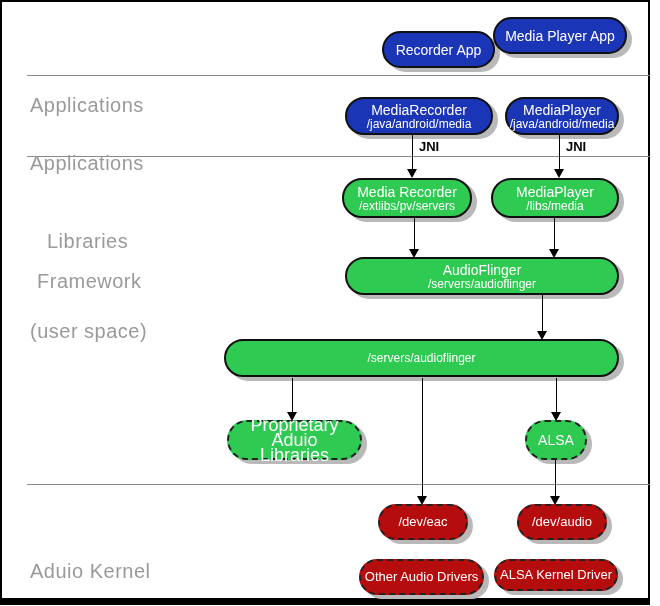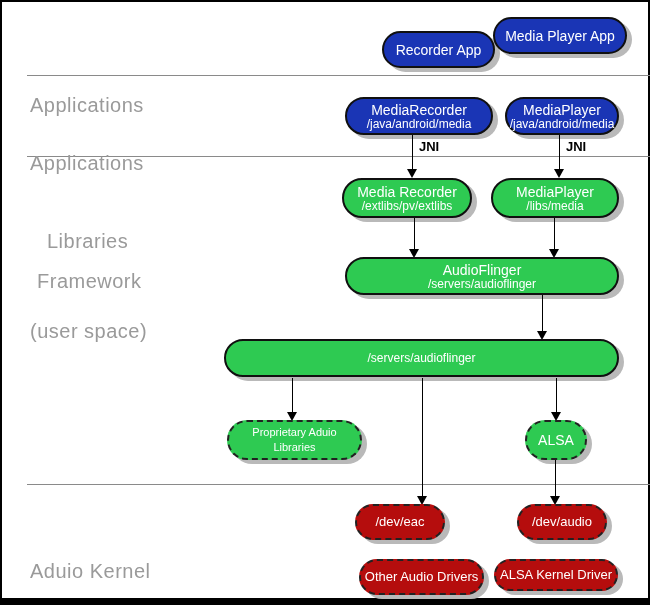--- a/index.html
+++ b/index.html
@@ -47,23 +47,23 @@
 
   .n-recorder-app{left:380px;top:15px;width:113px;height:37px;margin-top:14px;}
   .n-media-player-app{left:491px;top:15px;width:134px;height:37px;}
   .n-mediarecorder-fw{left:343px;top:95px;width:148px;height:38px;}
   .n-mediaplayer-fw{left:503px;top:95px;width:114px;height:38px;}
   .n-mediarecorder-lib{left:340px;top:176px;width:130px;height:40px;}
   .n-mediaplayer-lib{left:489px;top:176px;width:128px;height:40px;}
   .n-audioflinger{left:343px;top:255px;width:274px;height:38px;}
   .n-ahi{left:222px;top:337px;width:395px;height:38px;}
   .n-proprietary{left:225px;top:418px;width:135px;height:40px;}
-  .n-proprietary .title{font-size:11px;line-height:15px;}
+  .n-proprietary .title{font-size:18px;line-height:15px;}
   .n-alsa{left:523px;top:418px;width:62px;height:40px;}
-  .n-dev-eac{left:353px;top:502px;width:90px;height:36px;}
+  .n-dev-eac{left:376px;top:502px;width:90px;height:36px;}
   .n-dev-audio{left:515px;top:502px;width:90px;height:36px;}
   .n-other-drivers{left:357px;top:557px;width:125px;height:36px;}
   .n-alsa-kernel{left:492px;top:557px;width:124px;height:32px;}
 
   .arrow{position:absolute;width:10px;}
   .arrow::before{
     content:"";position:absolute;left:50%;top:0;bottom:5px;width:1px;background:#000;
   }
   .arrow.head::after{
     content:"";position:absolute;bottom:0;left:50%;transform:translateX(-50%);
@@ -125,21 +125,21 @@
     <div class="path">/java/android/media</div>
   </div>
 
   <div class="arrow head a1"></div>
   <div class="arrow head a2"></div>
   <div class="jni jni-left">JNI</div>
   <div class="jni jni-right">JNI</div>
 
   <div class="node green n-mediarecorder-lib">
     <div class="title">Media Recorder</div>
-    <div class="path">/extlibs/pv/extlibs</div>
+    <div class="path">/extlibs/pv/servers</div>
   </div>
   <div class="node green n-mediaplayer-lib">
     <div class="title">MediaPlayer</div>
     <div class="path">/libs/media</div>
   </div>
 
   <div class="arrow head a3"></div>
   <div class="arrow head a4"></div>
 
   <div class="node green n-audioflinger">

